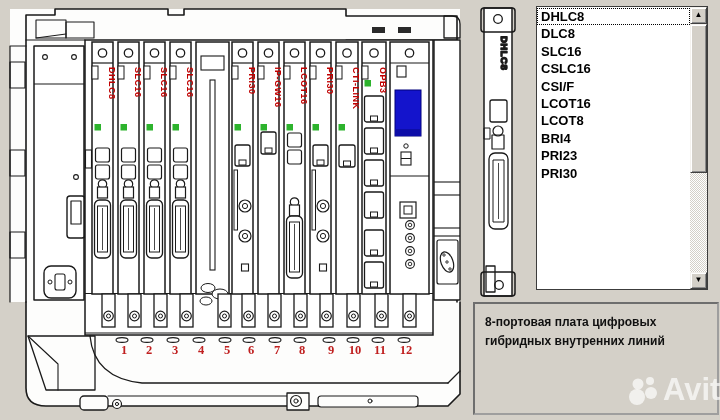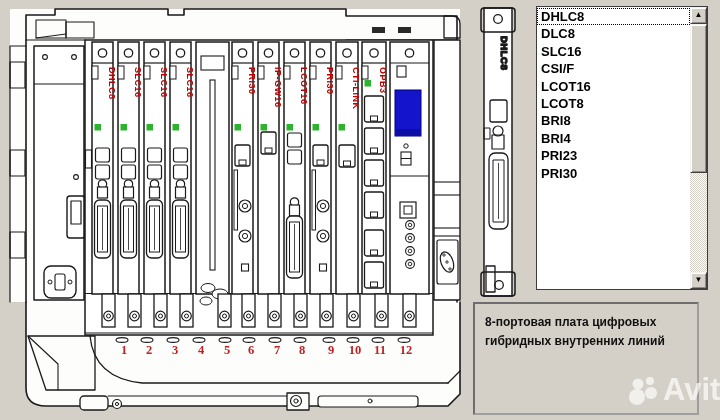--- a/index.html
+++ b/index.html
@@ -23,21 +23,21 @@
           border:1px solid;border-color:#f4f2ee #404040 #404040 #f4f2ee;
           box-shadow:inset 1px 1px 0 #fff,inset -1px -1px 0 #8a8a8a;
           box-sizing:border-box;font-size:8px;line-height:14px;text-align:center;color:#000;cursor:default;}
   .sb-up{top:0;}
   .sb-down{bottom:0;}
   .sb-thumb{position:absolute;left:0;top:17px;width:17px;height:149px;background:#d4d0c8;
           border:1px solid;border-color:#f4f2ee #404040 #404040 #f4f2ee;
           box-shadow:inset 1px 1px 0 #fff,inset -1px -1px 0 #8a8a8a;box-sizing:border-box;}
 
   
-  .descbox{position:absolute;left:473px;top:302px;width:226px;height:113px;box-sizing:border-box;
+  .descbox{position:absolute;left:473px;top:302px;width:246px;height:113px;box-sizing:border-box;
            background:#d4d0c8;border:2px solid;border-color:#6e6e6e #9e9e9e #9e9e9e #6e6e6e;
            padding:9px 6px 8px 10px;font-size:12px;font-weight:bold;color:#101010;line-height:1.55;}
 
   
   .watermark{position:absolute;left:626px;top:372px;display:flex;align-items:center;gap:3px;
              color:rgba(255,255,255,0.68);font-size:31px;font-weight:bold;pointer-events:none;}
   .watermark svg{display:block;}
 </style>
 </head>
 <body>
@@ -371,24 +371,24 @@
       <circle cx="499" cy="285" r="4.3" stroke-width="1.3"></circle>
       <text transform="translate(501,36) rotate(90)" fill="#c00000" font-size="9.5" font-weight="bold" letter-spacing="0.5">DHLC8</text>
     </g>
   </svg>
 
   <div class="listbox">
     <div class="list-items" id="card-list">
         <div class="list-item focused">DHLC8</div>
         <div class="list-item">DLC8</div>
         <div class="list-item">SLC16</div>
+        <div class="list-item">CSLC16</div>
         <div class="list-item">CSI/F</div>
         <div class="list-item">LCOT16</div>
         <div class="list-item">LCOT8</div>
-        <div class="list-item">BRI8</div>
         <div class="list-item">BRI4</div>
         <div class="list-item">PRI23</div>
         <div class="list-item">PRI30</div>
       </div>
     <div class="scrollbar">
       <div class="sb-btn sb-up">▲</div>
       <div class="sb-thumb"></div>
       <div class="sb-btn sb-down">▼</div>
     </div>
   </div>

